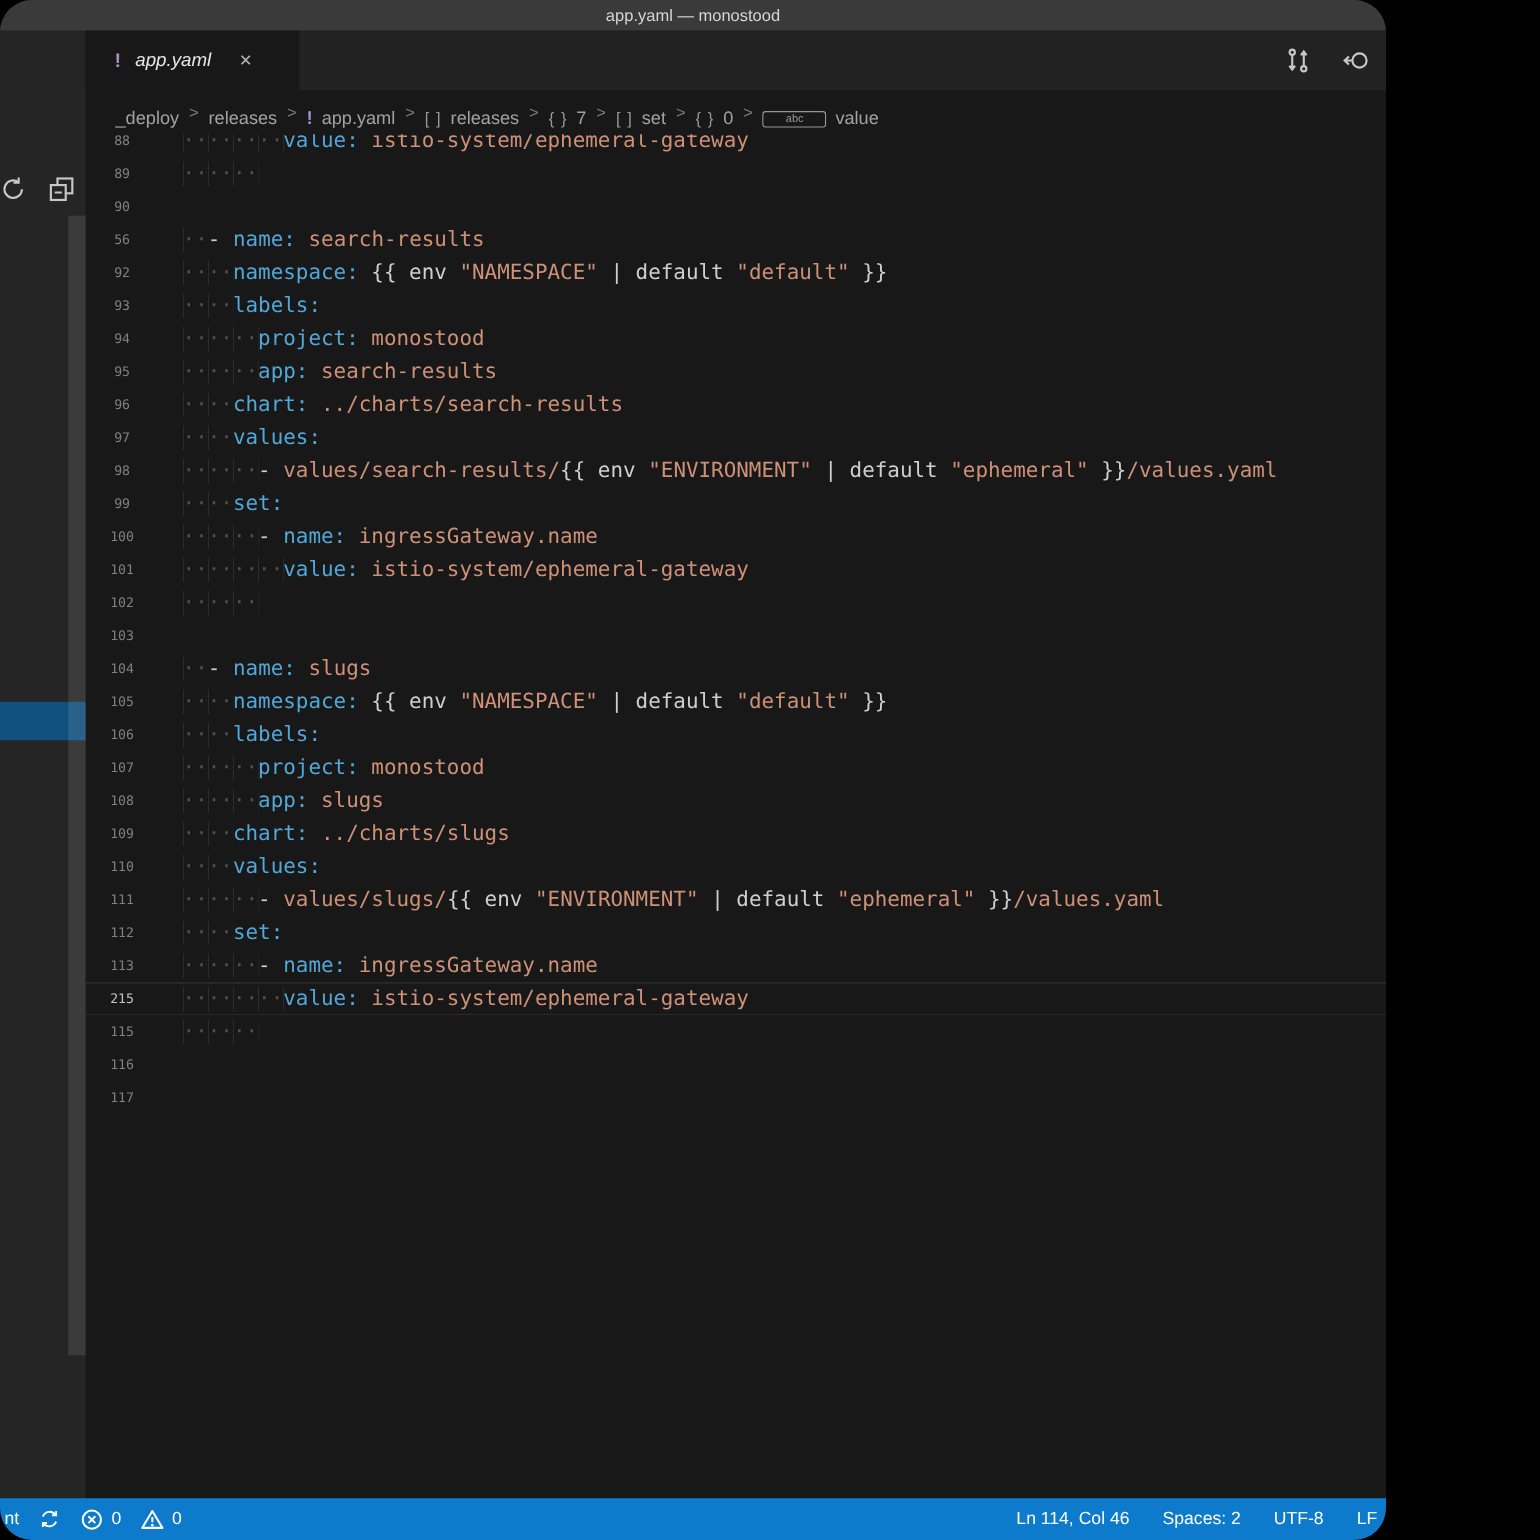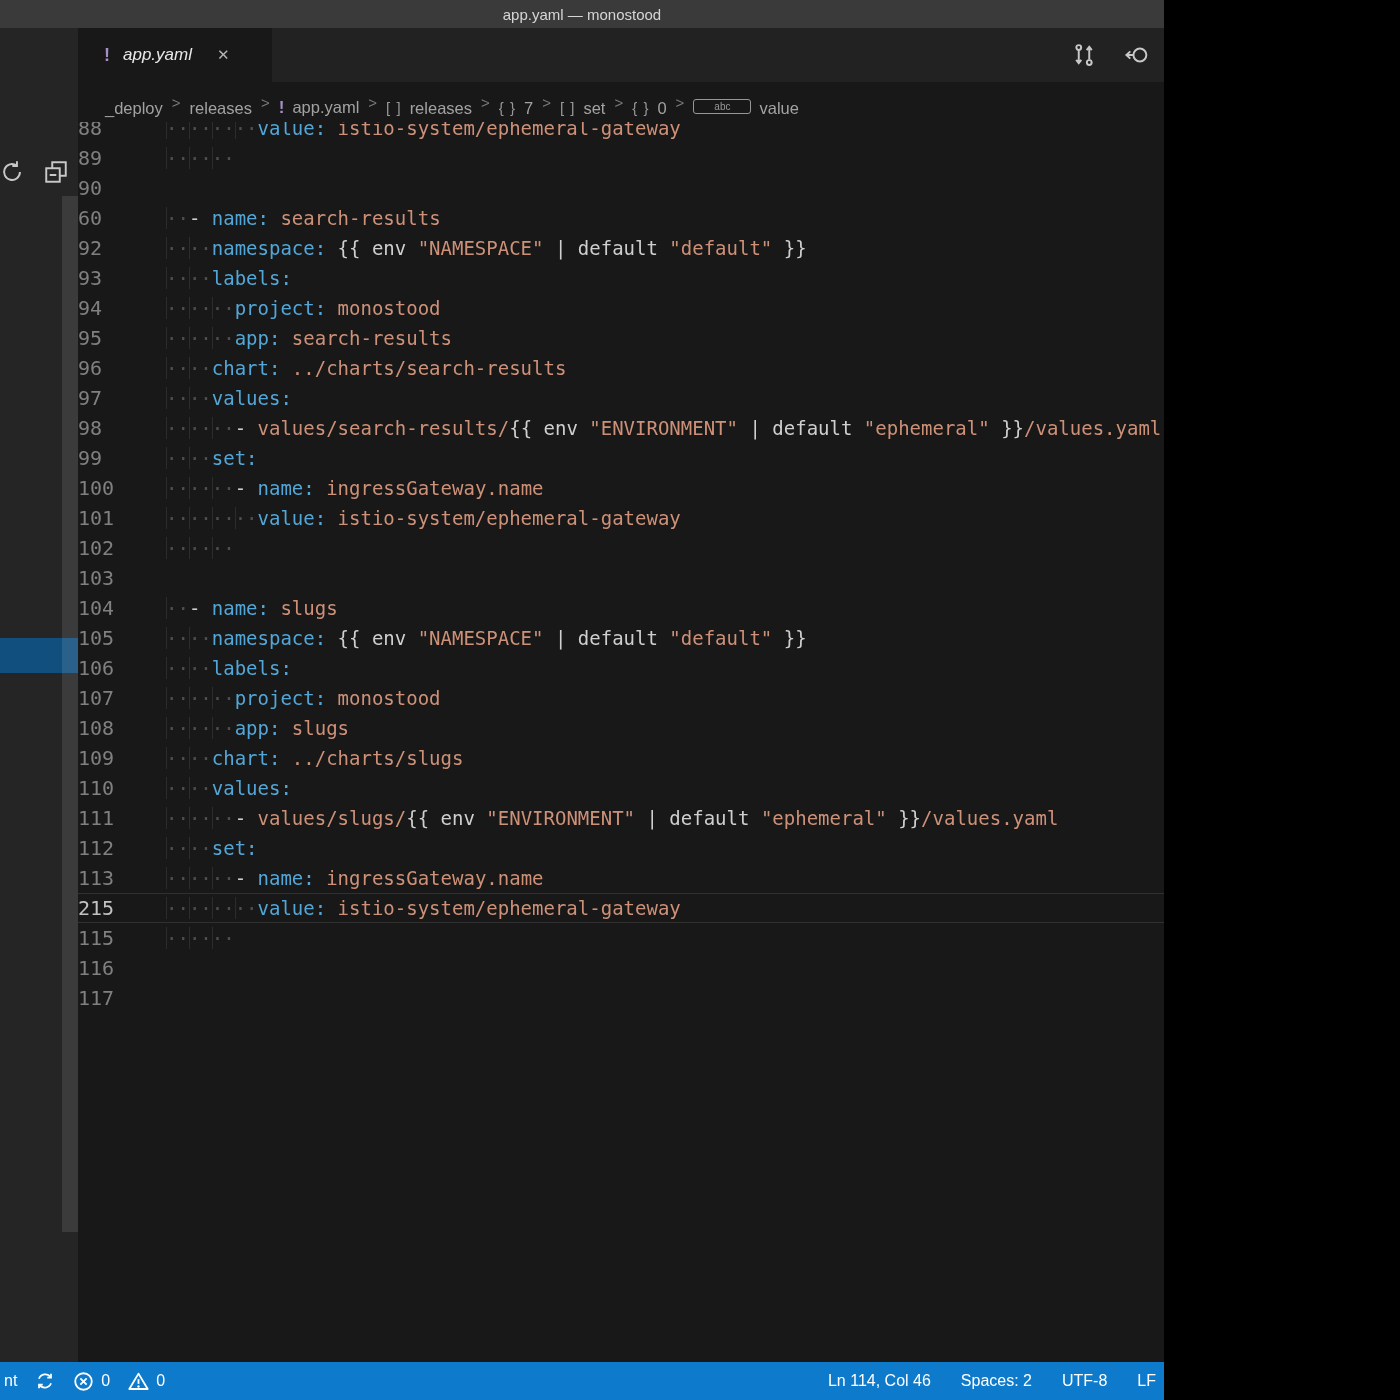--- a/index.html
+++ b/index.html
@@ -1,17 +1,17 @@
 <!DOCTYPE html>
 <html><head>
 <meta charset="utf-8">
 <style>
   html,body{margin:0;padding:0;background:#000;}
-  #window{position:relative;width:1164px;height:1400px;overflow:hidden;
-          background:var(--editor-bg,#181818);font-family:"Liberation Sans",sans-serif;}
+  #window{position:relative;width:1260px;height:1400px;overflow:hidden;
+          background:var(--editor-bg,#181818);font-family:"Liberation Sans",sans-serif;border-radius:29px;}
 
   
   #titlebar{position:absolute;top:0;left:0;right:0;height:28px;background:#3a3a3a;
             display:flex;align-items:center;justify-content:center;
             color:#d6d6d6;font-size:15px;}
 
   
   #sidebar{position:absolute;top:28px;left:0;width:78px;bottom:38px;background:#252526;}
   .sb-icons{position:absolute;top:132px;left:0;right:0;display:flex;gap:20px;align-items:center;}
   .sb-icons .icon-btn{width:24px;height:24px;display:inline-flex;align-items:center;justify-content:center;}
@@ -24,34 +24,34 @@
   .tab{width:194px;background:var(--editor-bg,#181818);display:flex;align-items:center;
        padding:0 8px 0 26px;gap:13px;color:#e8e8e8;font-size:17px;box-sizing:border-box;}
   .tab-icon{color:var(--yaml-icon,#a58fc5);font-weight:bold;font-size:18px;}
   .tab-label{font-style:italic;}
   .tab-close{color:#b4b4b4;font-size:15px;margin-left:12px;}
   .tab-actions{margin-left:auto;display:flex;gap:28px;align-items:center;padding-right:16px;}
   .tab-actions .icon-btn{width:24px;height:24px;display:inline-flex;align-items:center;justify-content:center;}
 
   #breadcrumb{position:absolute;top:54px;height:40px;left:0;right:0;display:flex;align-items:center;
               padding-left:27px;color:#a2a2a2;font-size:16.5px;}
-  .bc-item{display:flex;align-items:flex-start;gap:8px;margin-top:12px;}
+  .bc-item{display:flex;align-items:center;gap:8px;margin-top:12px;}
   .bc-sep{color:#7a7a7a;margin:0 9px;font-size:15px;}
   .bc-ico-yaml{color:var(--yaml-icon,#b48cc9);font-weight:bold;font-size:17px;}
   .bc-ico-sym{color:#979797;font-size:15px;letter-spacing:1px;white-space:pre;}
   .bc-ico-abc{border:1px solid #979797;border-radius:3px;font-size:10px;line-height:13px;
               padding:0 20px;color:#979797;letter-spacing:0;}
 
   
   #code{position:absolute;top:94px;left:0;right:0;bottom:0;overflow:hidden;
         font-family:"DejaVu Sans Mono",monospace;font-size:19px;}
   #lines{margin-top:-9px;}
   .cl{display:flex;height:30px;line-height:30px;}
-  .cl .ln{flex:0 0 88px;box-sizing:border-box;text-align:left;padding-right:22px;
-          color:#808080;font-size:20px;}
+  .cl .ln{flex:0 0 88px;box-sizing:border-box;text-align:center;padding-right:22px;
+          color:#808080;font-size:12px;}
   .cl .ct{white-space:pre;flex:1;color:#d4d4d4;}
   .cl.cur{box-shadow:inset 0 1px 0 #303030, inset 0 -1px 0 #303030;}
   .cl.cur .ln{color:#c2c2c2;}
   .tok-k{color:var(--yaml-key,#52a7d8);}
   .tok-s{color:var(--yaml-str,#ce9178);}
   .tok-p{color:#cfcfcf;}
   .tok-w{color:#4f4f4f;background-image:repeating-linear-gradient(90deg,#2c2c2c 0 1px,transparent 1px 2ch);}
 
   
   #statusbar{position:absolute;left:0;right:0;bottom:0;height:38px;background:var(--accent,#0d7acc);
@@ -162,21 +162,21 @@
           </div>
           <div class="cl">
             <span class="ln">89</span>
             <span class="ct"><span class="tok-w">······</span></span>
           </div>
           <div class="cl">
             <span class="ln">90</span>
             <span class="ct"></span>
           </div>
           <div class="cl">
-            <span class="ln">60</span>
+            <span class="ln">56</span>
             <span class="ct"><span class="tok-w">··</span><span class="tok-p">- </span><span class="tok-k">name:</span><span class="tok-s"> search-results</span></span>
           </div>
           <div class="cl">
             <span class="ln">92</span>
             <span class="ct"><span class="tok-w">····</span><span class="tok-k">namespace:</span><span class="tok-p"> {{ env </span><span class="tok-s">"NAMESPACE"</span><span class="tok-p"> | default </span><span class="tok-s">"default"</span><span class="tok-p"> }}</span></span>
           </div>
           <div class="cl">
             <span class="ln">93</span>
             <span class="ct"><span class="tok-w">····</span><span class="tok-k">labels:</span></span>
           </div>

